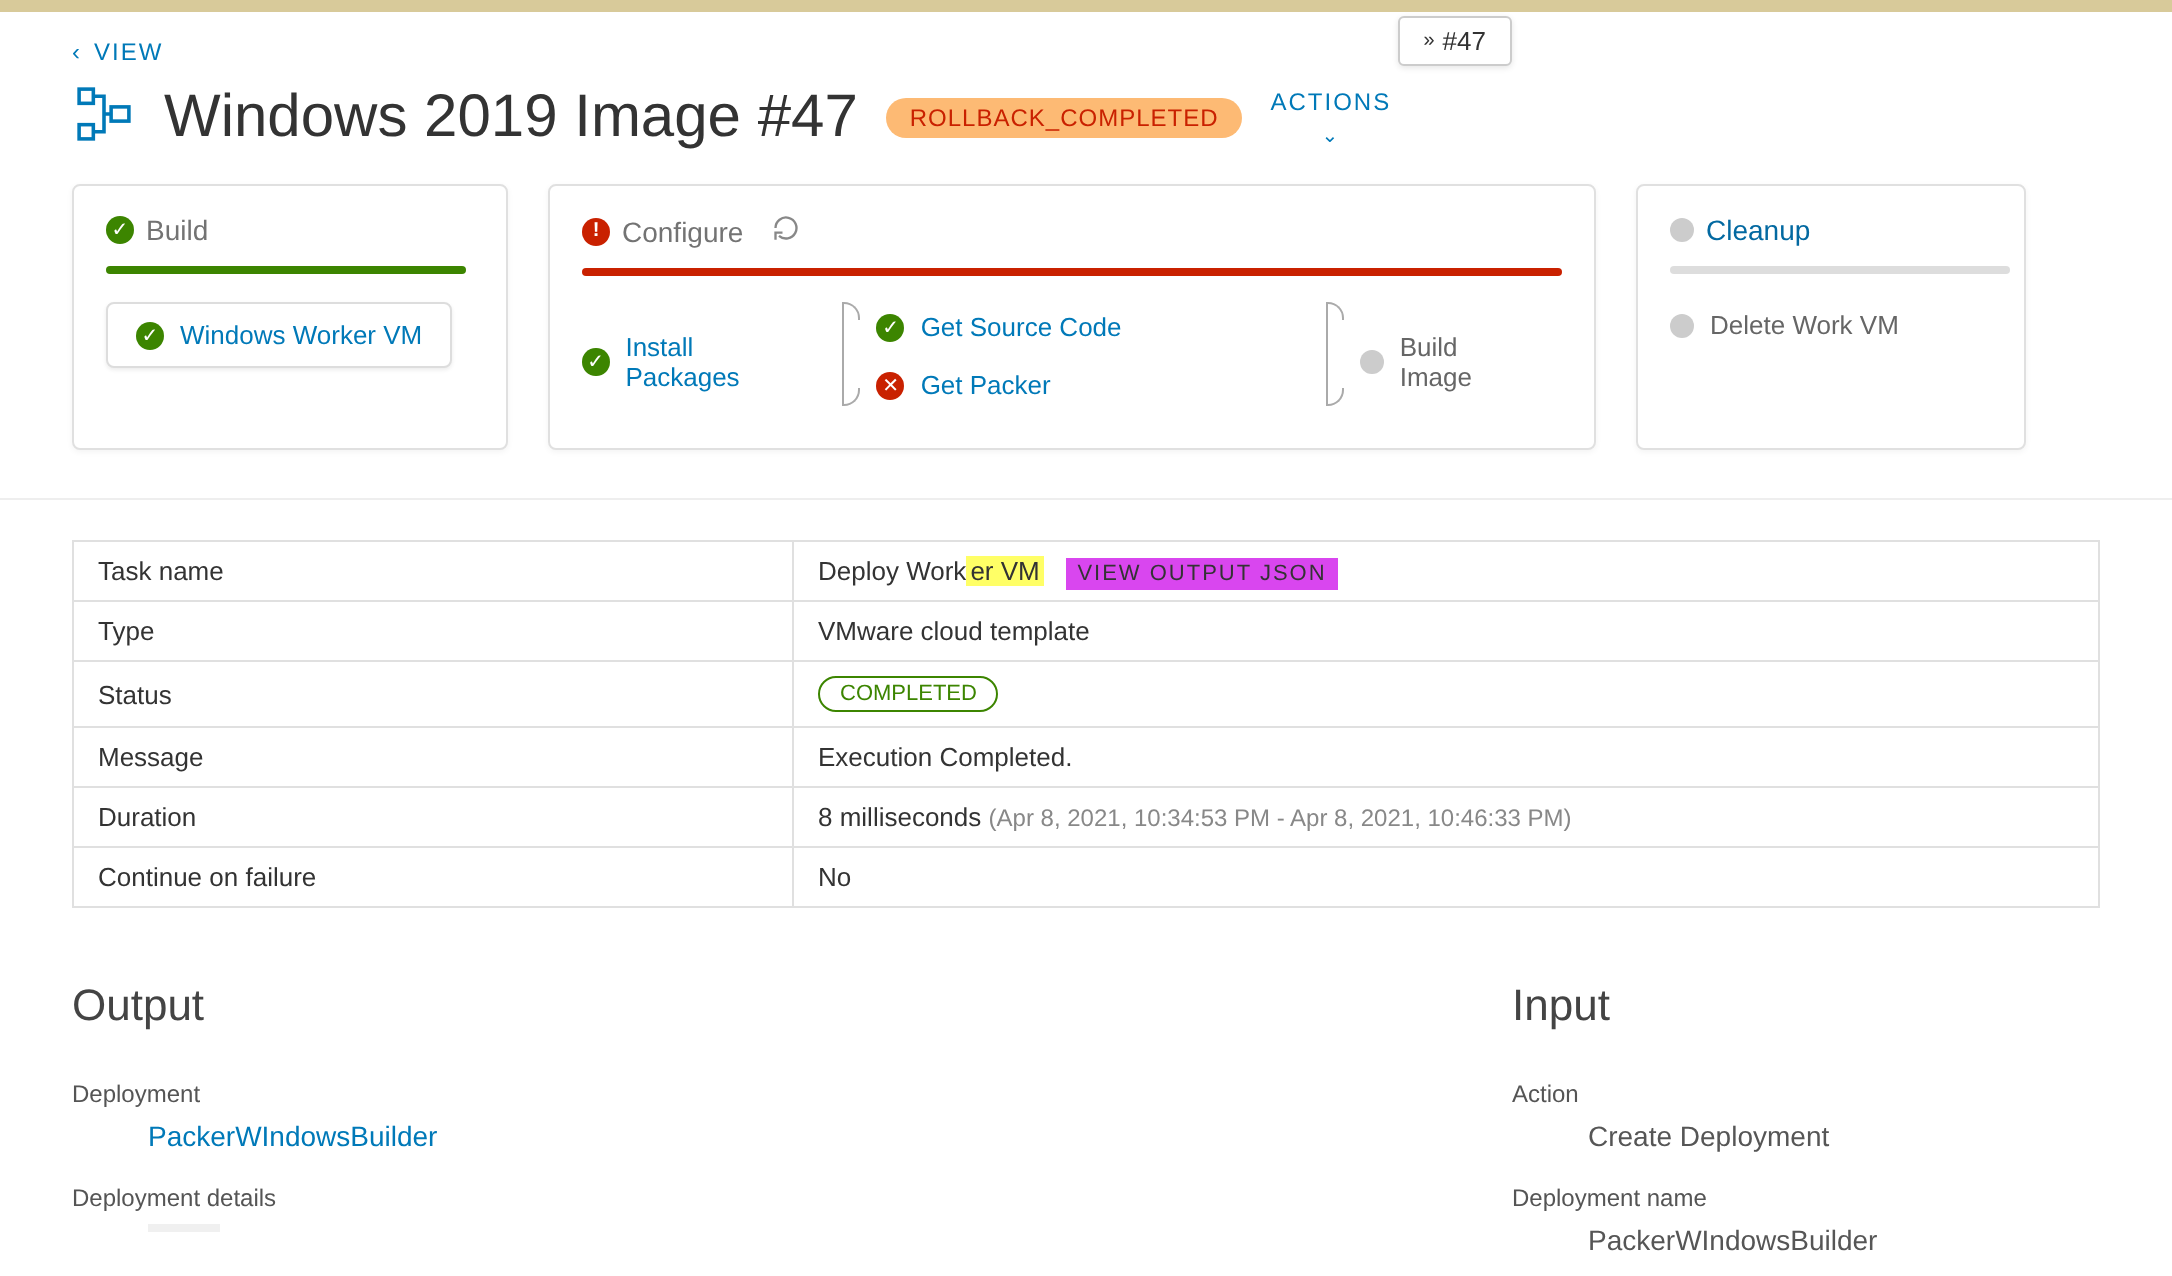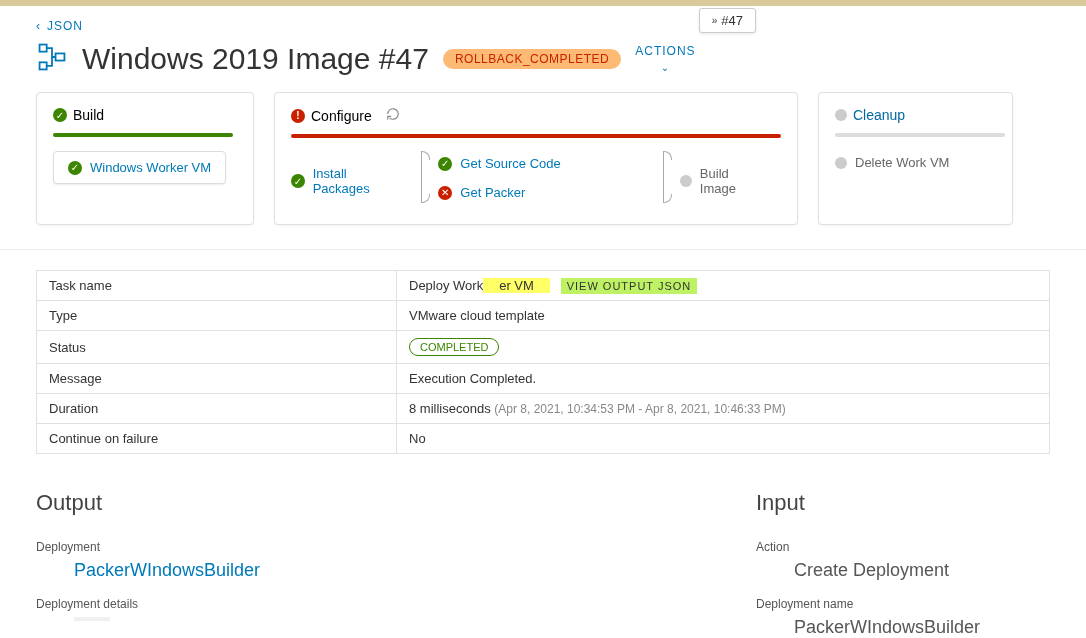--- a/index.html
+++ b/index.html
@@ -12,21 +12,21 @@
 .title-icon svg { width: 32px; height: 32px; }
 .title-text { font-size: 30px; font-weight: 300; color: #333; }
 .status-pill { background: #fdba74; color: #c92100; border-radius: 10px; padding: 3px 12px; font-size: 12px; font-weight: 500; letter-spacing: 0.5px; }
 .actions-link { color: #0079b8; font-size: 12px; letter-spacing: 1px; cursor: pointer; display: inline-flex; align-items: center; gap: 4px; flex-direction: column; }
 .stages { display: flex; gap: 20px; margin-bottom: 24px; }
 .stage-card { background: #fff; border: 1px solid #e0e0e0; border-radius: 4px; padding: 14px 16px 14px 16px; box-shadow: 0 1px 3px rgba(0,0,0,0.05); }
 .stage-build { width: 218px; }
 .stage-configure { width: 524px; }
 .stage-cleanup { width: 195px; }
 .stage-head { display: flex; align-items: center; gap: 6px; margin-bottom: 10px; }
-.stage-title { color: #000000; font-size: 14px; cursor: pointer; }
+.stage-title { color: #737373; font-size: 14px; cursor: pointer; }
 .stage-title.pending { color: #0369a1; }
 .progress { height: 4px; border-radius: 2px; margin-bottom: 14px; }
 .progress.green { background: #3c8500; width: 180px; }
 .progress.red { background: #c92100; width: 100%; height: 4px; }
 .progress.grey { background: #ddd; width: 170px; }
 .refresh-icon { margin-left: 8px; color: #666; cursor: pointer; }
 .task-chip { display: inline-flex; align-items: center; gap: 8px; background: #fff; border: 1px solid #ddd; border-radius: 4px; padding: 8px 14px; font-size: 13px; color: #0079b8; cursor: pointer; box-shadow: 0 1px 2px rgba(0,0,0,0.08); }
 .task-chip.plain { border: none; box-shadow: none; padding: 4px 0; }
 .task-chip.pending { color: #666; }
 .configure-grid { display: flex; align-items: stretch; gap: 0; }
@@ -36,31 +36,31 @@
 .col3 { display:flex; }
 .col2 .task-chip.plain { margin-bottom: 6px; }
 .divider-curve { width: 1px; height: 50px; border-right: 1px solid #aaa; margin: 0 2px; position: relative; }
 .divider-curve::before { content:""; position:absolute; top:-1px; left:0; width:8px; height:8px; border-top:1px solid #aaa; border-right:1px solid #aaa; border-radius:0 8px 0 0; }
 .divider-curve::after { content:""; position:absolute; bottom:-1px; left:0; width:8px; height:8px; border-bottom:1px solid #aaa; border-right:1px solid #aaa; border-radius:0 0 8px 0; }
 .hr-full { border: 0; border-top: 1px solid #eee; margin: 0 -36px 20px -36px; }
 
 .details-table { width: 100%; border-collapse: collapse; margin-bottom: 36px; }
 .details-table td { border: 1px solid #e0e0e0; padding: 7px 12px; font-size: 13px; vertical-align: middle; }
 .details-table td.label { width: 360px; color: #333; background: #fff; }
-.highlight-yellow { background: #ffff66; padding: 0 16px; }
-.view-json { background: #bef264; color: #333; font-size: 11px; letter-spacing: 1px; padding: 2px 6px; cursor: pointer; }
+.highlight-yellow { background: #ffff66; padding: 0 2px; }
+.view-json { background: #d946ef; color: #333; font-size: 11px; letter-spacing: 1px; padding: 2px 6px; cursor: pointer; }
 .completed-badge { display: inline-block; border: 1px solid #3c8500; color: #3c8500; border-radius: 10px; padding: 2px 10px; font-size: 11px; }
 .duration-range { color: #888; font-size: 12px; }
 
 .bottom { display: flex; gap: 40px; }
 .bottom-left { flex: 0 0 680px; }
 .bottom-right { flex: 1; }
 .section-h { font-size: 22px; font-weight: 300; color: #444; margin-bottom: 24px; }
 .field-label { font-size: 12px; color: #555; margin-bottom: 6px; }
-.field-value { color: #565656; font-size: 18px; margin-bottom: 16px; padding-left: 38px; }
+.field-value { color: #565656; font-size: 14px; margin-bottom: 16px; padding-left: 38px; }
 .field-value.link { color: #0079b8; cursor: pointer; }
 .code-block { font-family: Consolas, "Courier New", monospace; font-size: 12px; display: flex; }
 .gutter { background: #f0f0f0; color: #888; text-align: right; padding: 2px 8px 2px 4px; user-select: none; min-width: 36px; }
 .code-lines { padding: 2px 6px; }
 
 .icon-check { width: 14px; height: 14px; border-radius: 50%; background: #3c8500; display: inline-flex; align-items: center; justify-content: center; color: #fff; font-size: 10px; }
 .icon-excl { width: 14px; height: 14px; border-radius: 50%; background: #c92100; display: inline-flex; align-items: center; justify-content: center; color: #fff; font-size: 10px; font-weight: bold; }
 .icon-cross { width: 14px; height: 14px; border-radius: 50%; background: #c92100; display: inline-flex; align-items: center; justify-content: center; color: #fff; font-size: 10px; }
 .icon-dot { width: 12px; height: 12px; border-radius: 50%; background: #ccc; display: inline-block; }
 .chev { font-size: 10px; }
@@ -72,21 +72,21 @@
 
 <div class="tab-marker">
   <span class="chev">»</span>
   <span>#47</span>
 </div>
 
 <div class="page">
 
   <div class="back-link">
     <span>‹</span>
-    <span>JSON</span>
+    <span>VIEW</span>
   </div>
 
   <div class="title-row">
     <span class="title-icon">
       <svg viewBox="0 0 36 36" fill="none" stroke="#0079b8" stroke-width="2">
         <rect x="4" y="4" width="8" height="8"></rect>
           <rect x="4" y="24" width="8" height="8"></rect>
         <rect x="22" y="14" width="10" height="8"></rect>
         <path d="M12 8 H18 V28 H12 M18 18 H22"></path>
       </svg>

